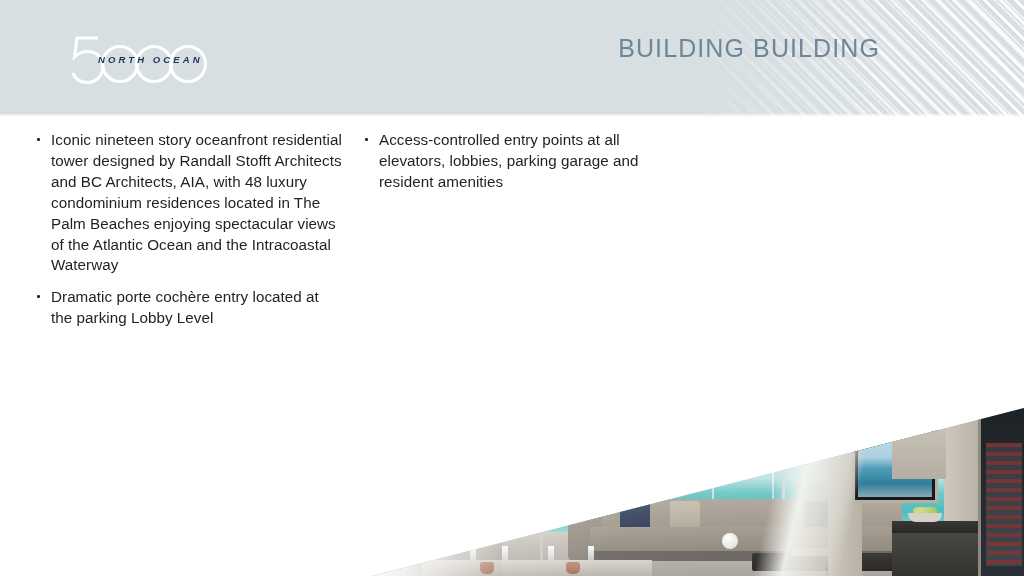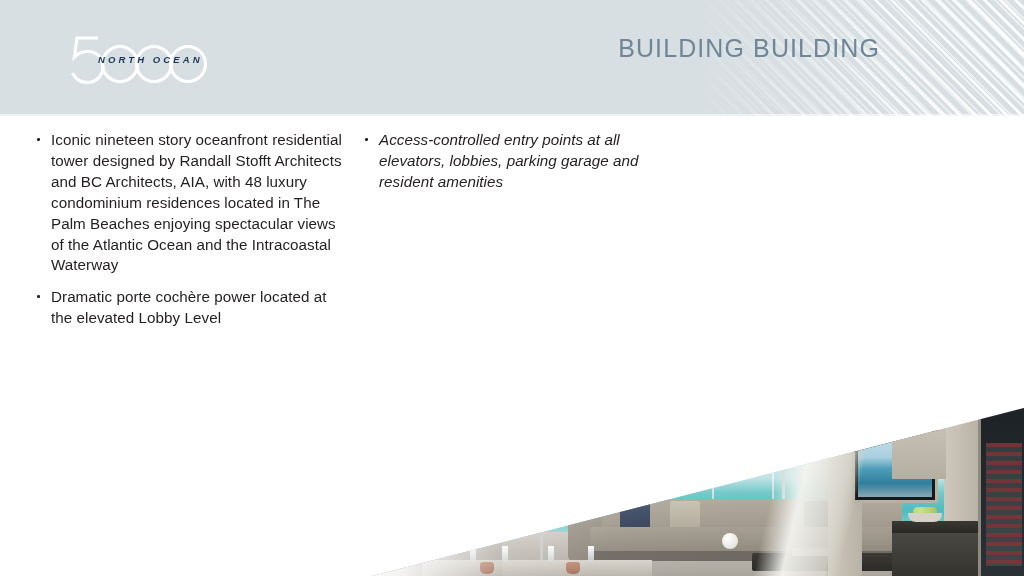--- a/index.html
+++ b/index.html
@@ -103,21 +103,21 @@
     position: absolute;
     left: 0;
     top: 130px;
     width: 1024px;
   }
   .col {
     position: absolute;
     top: 0;
   }
   .col-left  { left: 34px;  width: 310px; }
-  .col-right { left: 362px; width: 312px; font-style: italic; }
+  .col-right { left: 362px; width: 312px; }
 
   ul.bullets {
     list-style: none;
     margin: 0;
     padding: 0;
   }
   ul.bullets li {
     position: relative;
     padding-left: 17px;
     margin-bottom: 11px;
@@ -326,21 +326,21 @@
   <div class="body-columns">
 
     <div class="col col-left">
       <ul class="bullets">
         <li>
           <span class="dot"></span>
           <span>Iconic nineteen story oceanfront residential tower designed by Randall Stofft Architects and BC Architects, AIA, with 48 luxury condominium residences located in The Palm Beaches enjoying spectacular views of the Atlantic Ocean and the Intracoastal Waterway</span>
         </li>
         <li>
           <span class="dot"></span>
-          <span>Dramatic porte cochère power located at the elevated Lobby Level</span>
+          <span>Dramatic porte cochère entry located at the parking Lobby Level</span>
         </li>
       </ul>
     </div>
 
     <div class="col col-right">
       <ul class="bullets">
         <li>
           <span class="dot"></span>
           <span>Access-controlled entry points at all elevators, lobbies, parking garage and resident amenities</span>
         </li>

